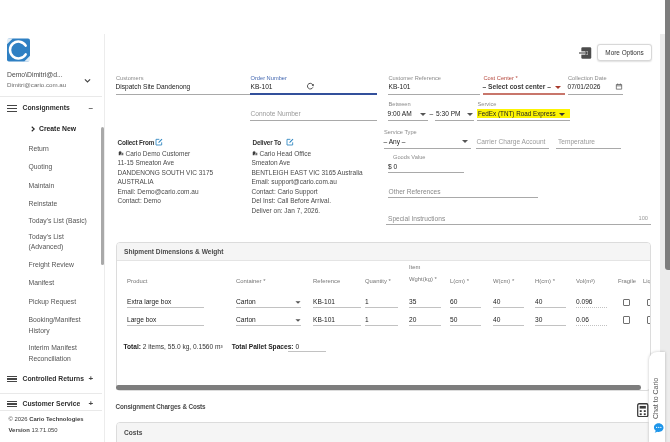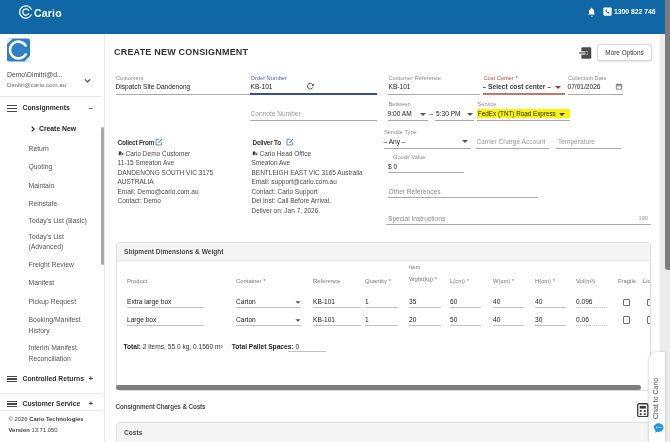--- a/index.html
+++ b/index.html
@@ -71,35 +71,20 @@
   .chat-tab { left:649px; top:351.5px; width:16px; height:91px; background:#fff; border-radius:8px 0 0 0;
               box-shadow:0 0 3px rgba(0,0,0,.25); }
   .chat-text { left:651.5px; top:357px; height:62px; width:12px; font-size:7px; color:#555;
                writing-mode:vertical-rl; transform:rotate(180deg); white-space:nowrap; text-align:left; }
 </style>
 </head>
 <body>
 
 <div id="canvas">
 
-  <div class="abs topbar">
-    <svg class="abs" style="left:19px;top:5px" width="14" height="14" viewBox="0 0 24 24">
-      <path d="M21 7.2 A10.6 10.6 0 1 0 21 16.8" fill="none" stroke="#fff" stroke-width="2.1" stroke-linecap="round"></path>
-      <path d="M16.6 9.4 A5.4 5.4 0 1 0 16.6 14.6" fill="none" stroke="#fff" stroke-width="2.1" stroke-linecap="round"></path>
-    </svg>
-    <div class="abs brand-text">Cario</div>
-    <svg class="abs" style="left:587px;top:6.5px" width="10" height="11" viewBox="0 0 24 24">
-      <path fill="#fff" d="M12 22a2.2 2.2 0 0 0 2.2-2.2h-4.4A2.2 2.2 0 0 0 12 22zm7-5v-1l-1.8-1.8V9.5c0-3.2-1.7-5.9-4.7-6.6V2.2a1.5 1.5 0 0 0-3 0v.7C6.5 3.6 4.8 6.3 4.8 9.5v4.7L3 16v1z"></path>
-    </svg>
-    <svg class="abs" style="left:603px;top:7px" width="9" height="9" viewBox="0 0 24 24">
-      <rect x="1" y="1" width="22" height="22" rx="3" fill="#fff"></rect>
-      <path fill="#0f68a5" d="M8.4 5.2l2.2 3.1-1.5 1.6c.6 1.6 2 3.2 3.6 4l1.7-1.4 3.2 2-1 2.8c-3.3.6-9.8-3.4-10.4-9.6z"></path>
-    </svg>
-    <div class="abs phone-text">1300 822 746</div>
-  </div>
 
   <div class="abs sidebar"></div>
 
   <svg class="abs sb-logo" viewBox="0 0 24 24">
     <rect x="0" y="0" width="24" height="24" rx="2" fill="#2f80c3"></rect>
     <path d="M19.5 7.5 A8.8 8.8 0 1 0 19.5 16.5" fill="none" stroke="#fff" stroke-width="2.6" stroke-linecap="round"></path>
     <path d="M0 6 L6 0 L0 0 Z" fill="#fff" opacity=".85"></path>
     <path d="M24 18 L18 24 L24 24 Z" fill="#fff" opacity=".85"></path>
   </svg>
   <div class="abs sb-user">Demo\Dimitri@d...</div>
@@ -153,21 +138,20 @@
   <div class="abs sb-state" style="left:88.5px;top:398.5px">+</div>
 
   <div class="abs sb-div" style="top:409.5px"></div>
 
   <div class="abs sb-foot" style="top:415.8px"><span>© 2026 </span><b>Cario Technologies</b></div>
   <div class="abs sb-foot" style="top:426.8px"><b>Version </b><span>13.71.050</span></div>
 
   <div class="abs sb-thumb"></div>
   <div class="abs sb-edge"></div>
 
-  <div class="abs main-title">CREATE NEW CONSIGNMENT</div>
   <svg class="abs" style="left:579px;top:45.5px" width="14" height="14" viewBox="0 0 24 24">
     <rect x="4" y="2" width="17" height="20" rx="2.2" fill="#4c4c4c"></rect>
     <rect x="0" y="9.2" width="15" height="5.6" fill="#fff"></rect>
     <rect x="0" y="11" width="11.5" height="2" fill="#4c4c4c"></rect>
     <path fill="#4c4c4c" d="M11 7.6 15.6 12 11 16.4z"></path>
   </svg>
   <div class="abs btn-more">
       <span>More Options</span>
     </div>
 

